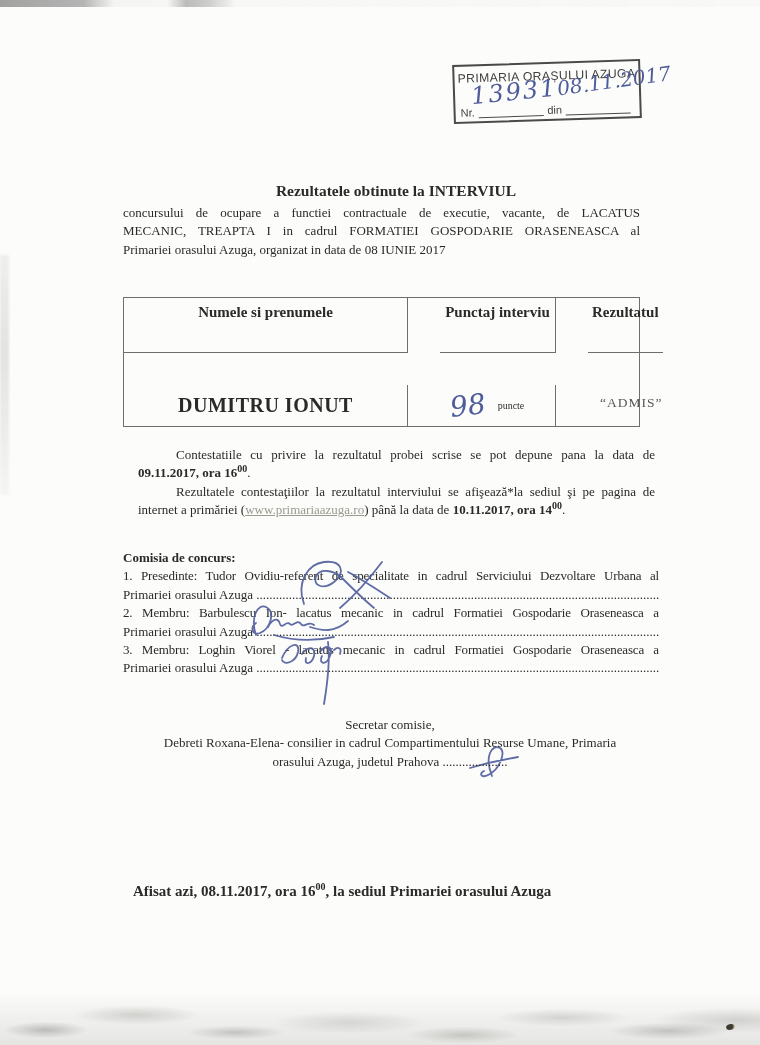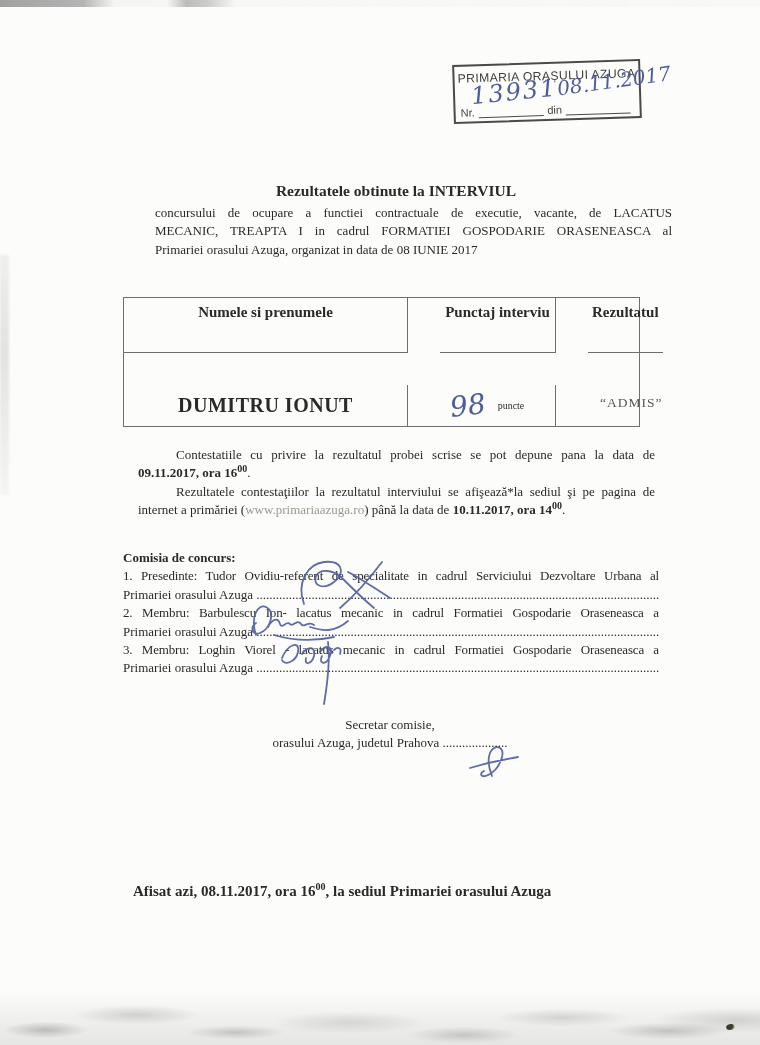--- a/index.html
+++ b/index.html
@@ -10,27 +10,27 @@
     color:#2a2a28;
   }
   .abs{position:absolute;}
   .doc{font-size:13px;line-height:18.4px;}
   .bold{font-weight:bold;}
   .jl{text-align:justify;text-align-last:justify;}
   .indent{text-indent:38px;}
   .tight{letter-spacing:-0.15px;}
   .dotline{white-space:nowrap;overflow:hidden;}
   sup.sup{font-size:10px;font-weight:bold;vertical-align:super;line-height:0;}
-  .url{color:#9a9a90;}
+  .url{color:#9a9a90;text-decoration:underline;}
 
   
   .title{left:16px;top:182px;width:760px;text-align:center;font-weight:bold;font-size:15.5px;}
 
   
-  .intro{left:123px;top:204px;width:517px;margin-left:32px;}
+  .intro{left:123px;top:204px;width:517px;}
 
   
   .stamp{
     left:453px;top:62px;width:184px;height:55px;
     border:2px solid #4a4a48;transform:rotate(-1.8deg);
     color:#3e3e3c;font-family:"Liberation Sans", sans-serif;
   }
   .stamp-title{font-size:12.2px;text-align:center;margin-top:5px;letter-spacing:0.4px;white-space:nowrap;}
   .stamp-row{position:absolute;bottom:3px;left:5px;right:5px;display:flex;align-items:flex-end;font-size:11px;}
   .sline{border-bottom:1.5px solid #4a4a48;flex:1;margin:0 4px;height:8px;}
@@ -166,19 +166,20 @@
 </svg>
 <svg class="abs sig" style="left:270px;top:636px;" width="100" height="72" viewBox="0 0 100 72">
   <path d="M12,22 C18,8 30,4 28,16 C26,26 14,30 12,24 M32,18 C38,10 46,10 44,20 C42,28 34,30 36,22 M50,16 C56,8 64,10 60,20 C56,30 48,28 52,20 M58,6 C60,22 58,44 54,68 M64,14 C68,10 72,12 70,18"></path>
 </svg>
 <svg class="abs sig" style="left:462px;top:740px;" width="60" height="42" viewBox="0 0 60 42">
   <path d="M30,36 C22,16 30,4 38,8 C44,12 38,28 28,34 C20,39 16,34 22,31 M8,28 C24,23 40,20 56,17"></path>
 </svg>
 
 <div class="abs secretary doc">
   <div>Secretar comisie,</div>
+  <div>Debreti Roxana-Elena- consilier in cadrul Compartimentului Resurse Umane, Primaria</div>
   <div>orasului Azuga, judetul Prahova ....................</div>
 </div>
 
 <div class="abs afisat"><span>Afisat azi, 08.11.2017, ora 16</span><sup class="sup">00</sup><span>, la sediul Primariei orasului Azuga</span></div>
 
 <div class="abs bottom-noise"></div>
 <div class="abs speck"></div>
 
 </body></html>

